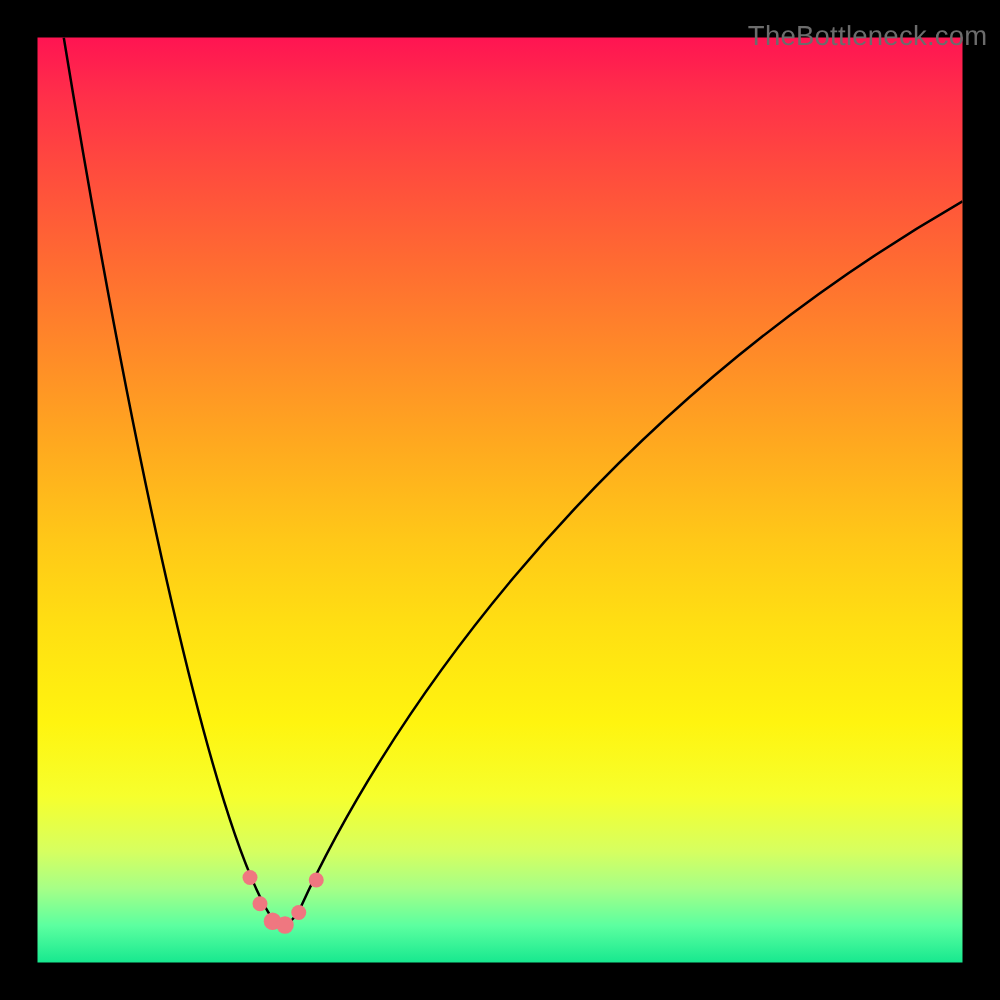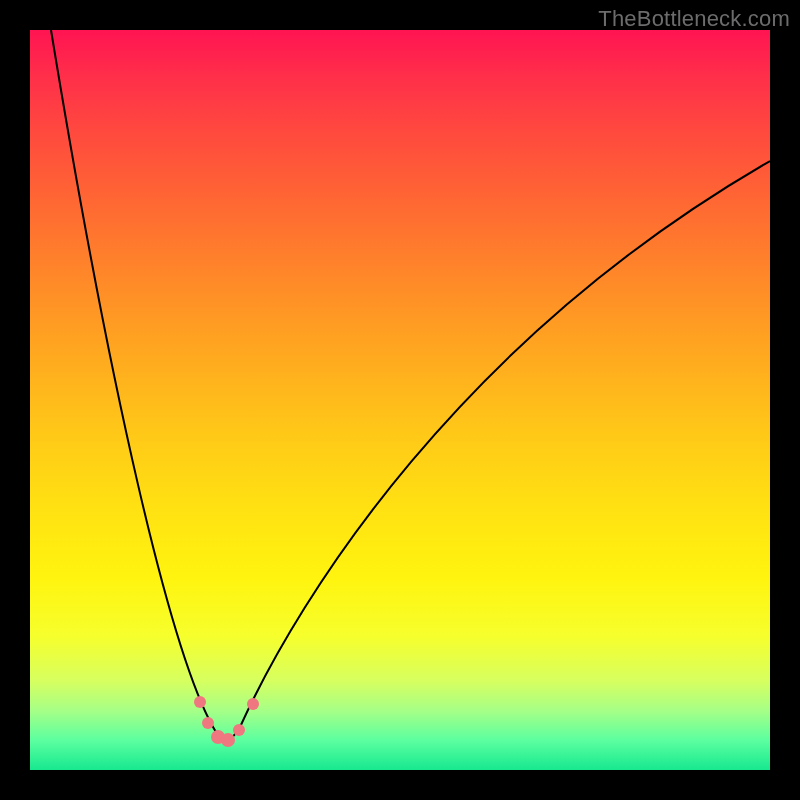--- a/index.html
+++ b/index.html
@@ -29,21 +29,21 @@
       #fff40f 74%,
       #f6ff2d 82%,
       #d6ff60 88%,
       #a6ff87 92%,
       #5cffa0 96%,
       #17e88f 100%
     );
   }
   .watermark {
     position: absolute;
-    top: 6px;
+    top: 16px;
     right: 10px;
     color: #6c6c6c;
     font-size: 22px;
     font-weight: 500;
     letter-spacing: 0.2px;
     z-index: 5;
   }
   svg.overlay {
     position: absolute;
     left: 0;

